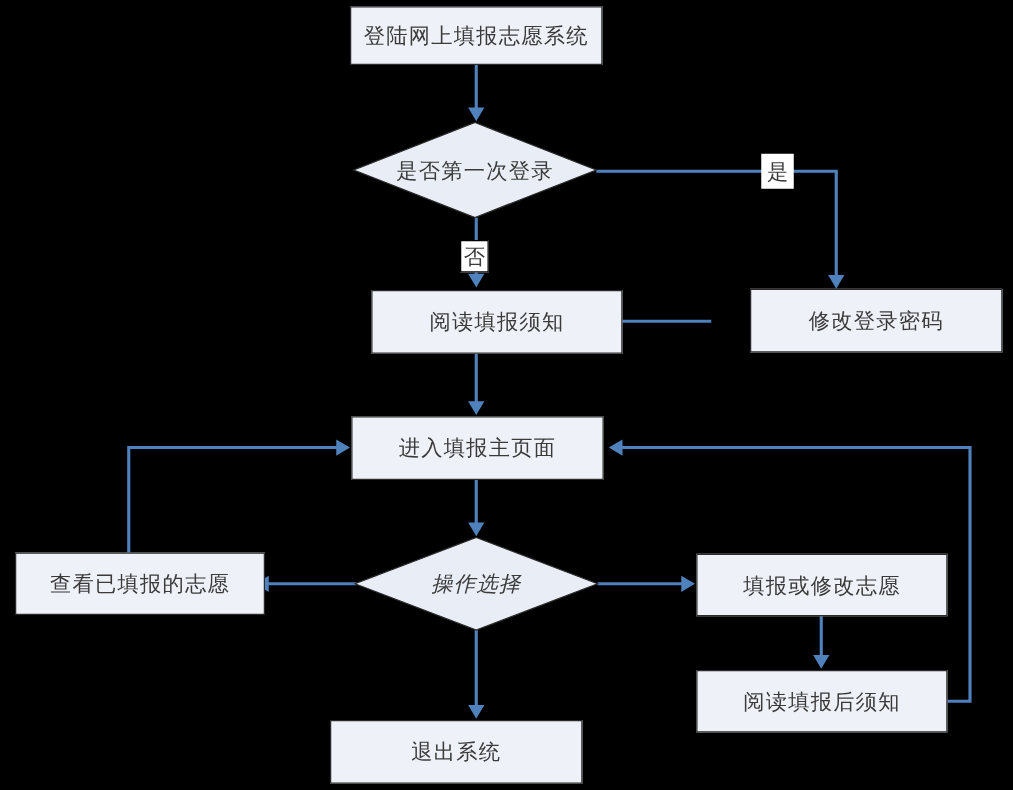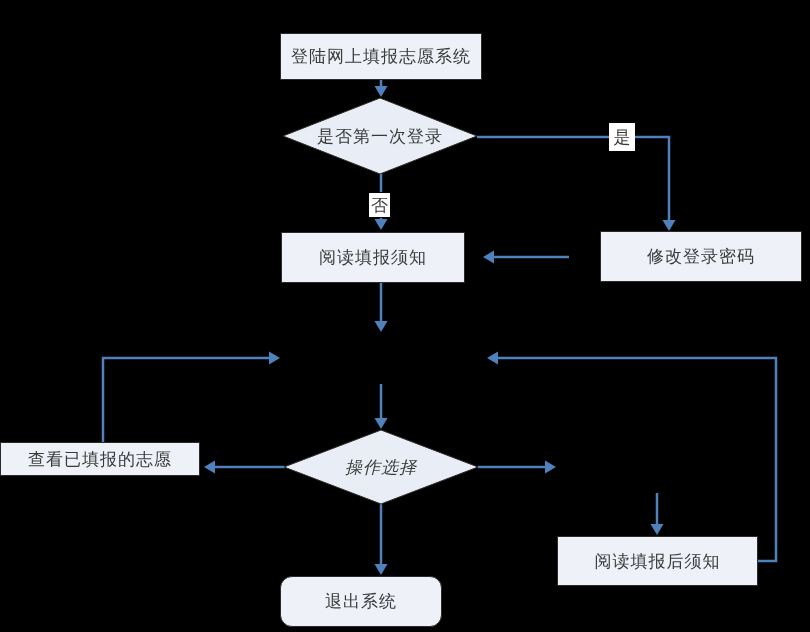--- a/index.html
+++ b/index.html
@@ -30,28 +30,28 @@
     color:var(--text,#3a3a3a);font-size:17px;letter-spacing:1px;text-align:center;
   }
   .edge-label{
     position:absolute;box-sizing:border-box;
     display:flex;align-items:center;justify-content:center;
     background:var(--label-bg,#fff);
     color:var(--text,#3a3a3a);font-size:17px;line-height:1;
   }
   .edge-label.bordered{border:1px solid var(--label-border,#000);}
   
-  #n-login{left:280px;top:5px;width:202px;height:47px;margin-top:28px;}
-  #n-read-notice{left:281px;top:232px;width:184px;height:51px;}
+  #n-login{left:280px;top:5px;width:202px;height:47px;}
+  #n-read-notice{left:297px;top:232px;width:201px;height:51px;}
   #n-change-password{left:569px;top:231px;width:202px;height:51px;margin-left:31px;}
   #n-main-page{left:281px;top:333px;width:202px;height:51px;}
-  #n-view-submitted{left:0;top:442px;width:200px;height:34px;}
+  #n-view-submitted{left:12px;top:442px;width:200px;height:50px;}
   #n-fill-modify{left:557px;top:443px;width:201px;height:50px;}
   #n-read-after{left:557px;top:536px;width:201px;height:50px;text-align:center;}
-  #n-exit{left:280px;top:576px;width:162px;height:51px;border-radius:12px;}
+  #n-exit{left:264px;top:576px;width:202px;height:51px;}
   #d1-label{left:283px;top:98px;width:194px;height:76px;}
   #d2-label{left:284px;top:430px;width:194px;height:74px;font-style:italic;}
   #lbl-yes{left:609px;top:123px;width:26px;height:28px;}
   #lbl-no{left:368px;top:192px;width:23px;height:26px;}
 </style>
 </head>
 <body>
 
 <div class="stage">
 
@@ -93,21 +93,23 @@
     <polyline class="edge" points="758,561 776,561 776,358 497,358"></polyline>
     <polygon class="arrowhead" points="487,358 498,351.5 498,364.5"></polygon>
 
     <polygon class="diamond" points="380,98 477,136 380,174 283,136"></polygon>
     <polygon class="diamond" points="381,430 478,467 381,504 284,467"></polygon>
   </svg>
 
   <div class="node" id="n-login">登陆网上填报志愿系统</div>
   <div class="node" id="n-read-notice">阅读填报须知</div>
   <div class="node" id="n-change-password">修改登录密码</div>
+  <div class="node" id="n-main-page">进入填报主页面</div>
   <div class="node" id="n-view-submitted">查看已填报的志愿</div>
+  <div class="node" id="n-fill-modify">填报或修改志愿</div>
   <div class="node" id="n-read-after">阅读填报后须知</div>
   <div class="node" id="n-exit">退出系统</div>
 
   <div class="diamond-label" id="d1-label">是否第一次登录</div>
   <div class="diamond-label" id="d2-label">操作选择</div>
 
   <div class="edge-label" id="lbl-yes">是</div>
   <div class="edge-label bordered" id="lbl-no">否</div>
 
 </div>

